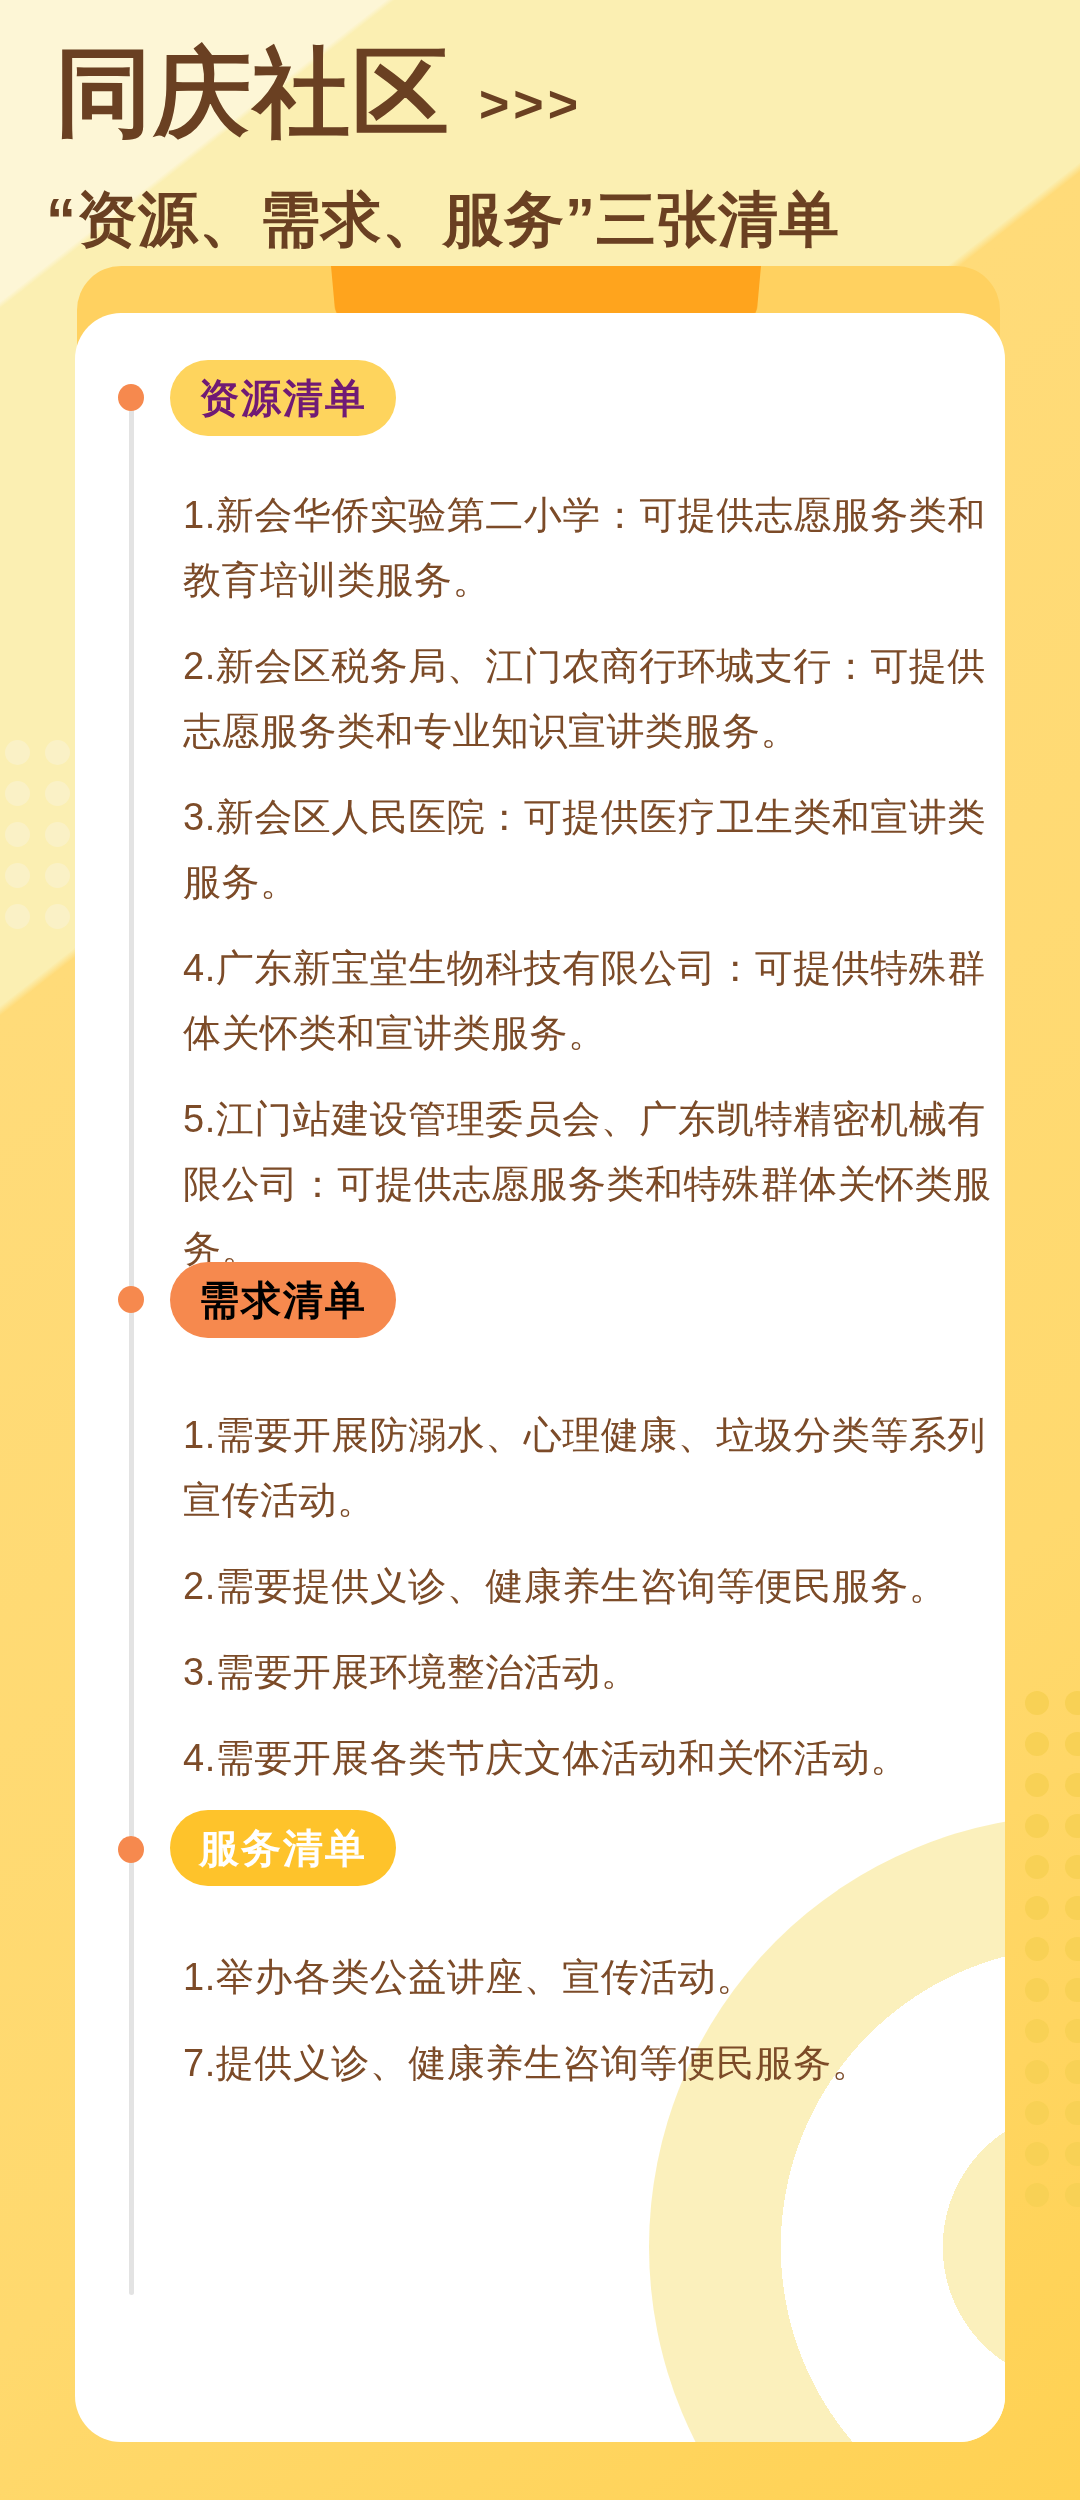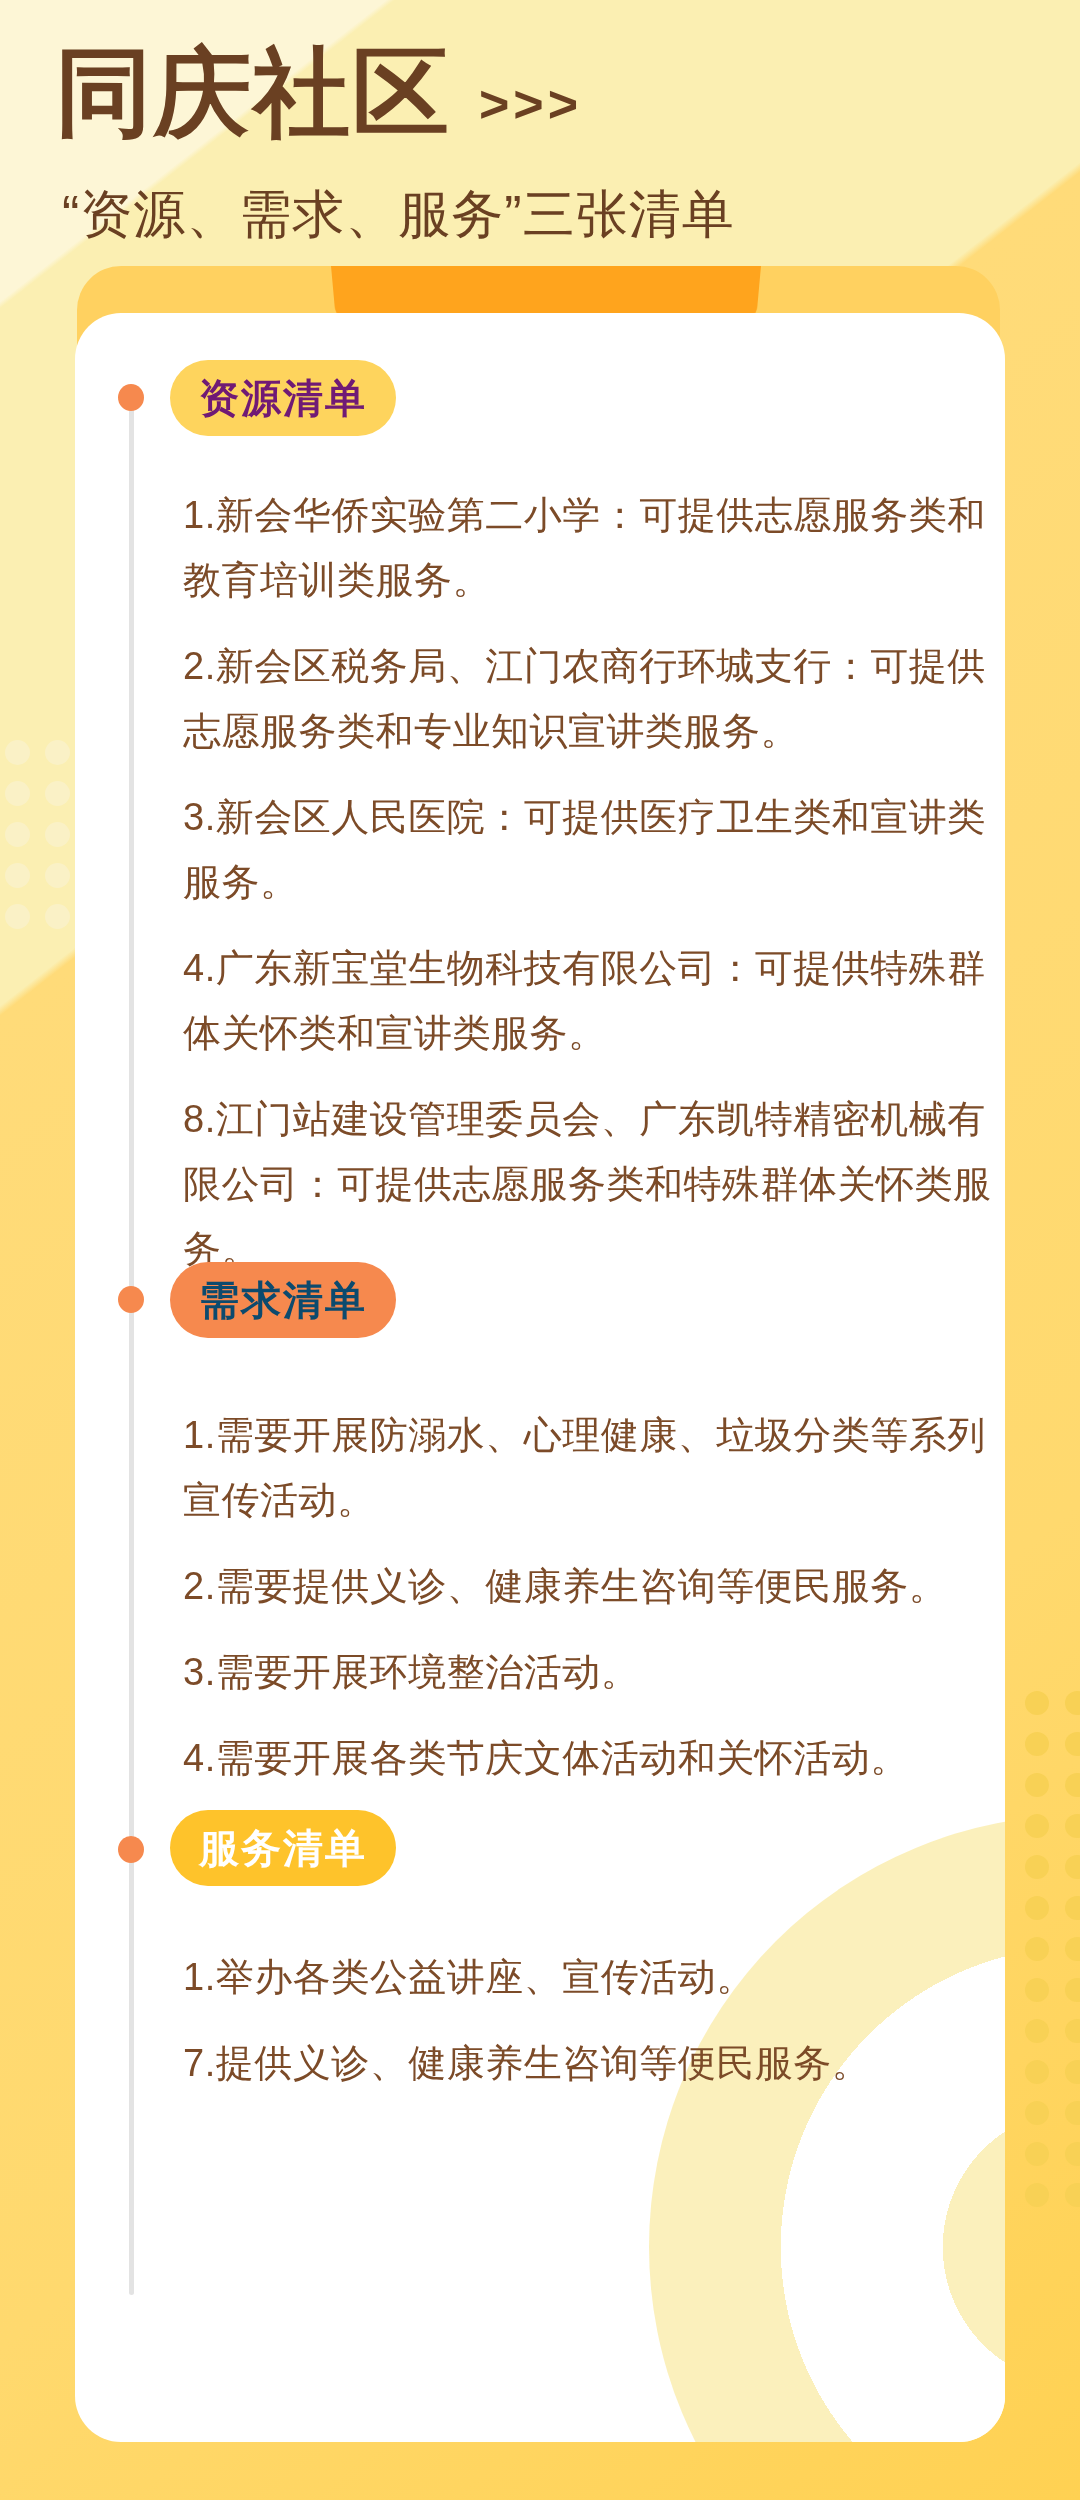--- a/index.html
+++ b/index.html
@@ -10,21 +10,21 @@
       var(--bg-top) 0%, var(--bg-top) 9%, var(--bg-mid) 9.2%,
       var(--bg-mid) 30%, var(--bg-warm) 30.3%,
       var(--bg-warm2) 70%, var(--bg-bottom) 100%);
     padding-left:12px;
   }
   .abs{position:absolute;}
   
   #title-row{left:55px;top:40px;display:flex;align-items:flex-start;gap:28px;z-index:7;}
   #community-name{font-size:97px;font-weight:900;color:var(--ink);letter-spacing:2px;line-height:1.1;}
   #title-arrows{font-size:52px;font-weight:900;color:var(--ink);letter-spacing:4px;margin-top:34px;}
-  #subtitle{left:62px;top:180px;font-size:52px;font-weight:400;color:var(--ink);letter-spacing:1px;z-index:7;white-space:nowrap;}
+  #subtitle{left:46px;top:180px;font-size:60px;font-weight:700;color:var(--ink);letter-spacing:1px;z-index:7;white-space:nowrap;}
   
   #back-panel{left:77px;top:266px;width:923px;height:2150px;background:var(--panel);border-radius:44px;z-index:2;}
   #top-banner{left:331px;top:266px;width:430px;height:58px;background:var(--banner);
     border-radius:0 0 16px 16px;transform:perspective(420px) rotateX(-10deg);transform-origin:top center;z-index:3;}
   #card{left:75px;top:313px;width:930px;height:2129px;background:var(--card);border-radius:46px;overflow:hidden;z-index:4;}
   #corner-rings{left:574px;top:1502px;width:864px;height:864px;border-radius:50%;
     background:radial-gradient(closest-side,var(--pale) 0 32%,#ffffff 32% 69.5%,var(--pale) 69.5% 100%);}
   
   #timeline-line{left:129px;top:400px;width:5px;height:1895px;background:var(--line);border-radius:3px;z-index:5;}
   .timeline-dot{width:26px;height:27px;border-radius:50%;background:var(--dot);z-index:6;left:118px;}
@@ -109,29 +109,29 @@
     <div class="abs section-badge badge-pos-0" style="background: rgb(254, 212, 93); color: #701a75;">资源清单</div>
     <div class="abs section-items items-pos-0">
           <div class="list-item">1.新会华侨实验第二小学：可提供志愿服务类和
 教育培训类服务。</div>
           <div class="list-item">2.新会区税务局、江门农商行环城支行：可提供
 志愿服务类和专业知识宣讲类服务。</div>
           <div class="list-item">3.新会区人民医院：可提供医疗卫生类和宣讲类
 服务。</div>
           <div class="list-item">4.广东新宝堂生物科技有限公司：可提供特殊群
 体关怀类和宣讲类服务。</div>
-          <div class="list-item">8.江门站建设管理委员会、广东凯特精密机械有
+          <div class="list-item">5.江门站建设管理委员会、广东凯特精密机械有
 限公司：可提供志愿服务类和特殊群体关怀类服
 务。</div>
         </div>
   </div>
 
   <div>
     <div class="abs timeline-dot dot-pos-1"></div>
-    <div class="abs section-badge badge-pos-1" style="background: rgb(246, 137, 78); color: #0c4a6e;">需求清单</div>
+    <div class="abs section-badge badge-pos-1" style="background: rgb(246, 137, 78); color: #000000;">需求清单</div>
     <div class="abs section-items items-pos-1">
           <div class="list-item">1.需要开展防溺水、心理健康、垃圾分类等系列
 宣传活动。</div>
           <div class="list-item">2.需要提供义诊、健康养生咨询等便民服务。</div>
           <div class="list-item">3.需要开展环境整治活动。</div>
           <div class="list-item">4.需要开展各类节庆文体活动和关怀活动。</div>
         </div>
   </div>
 
   <div>

